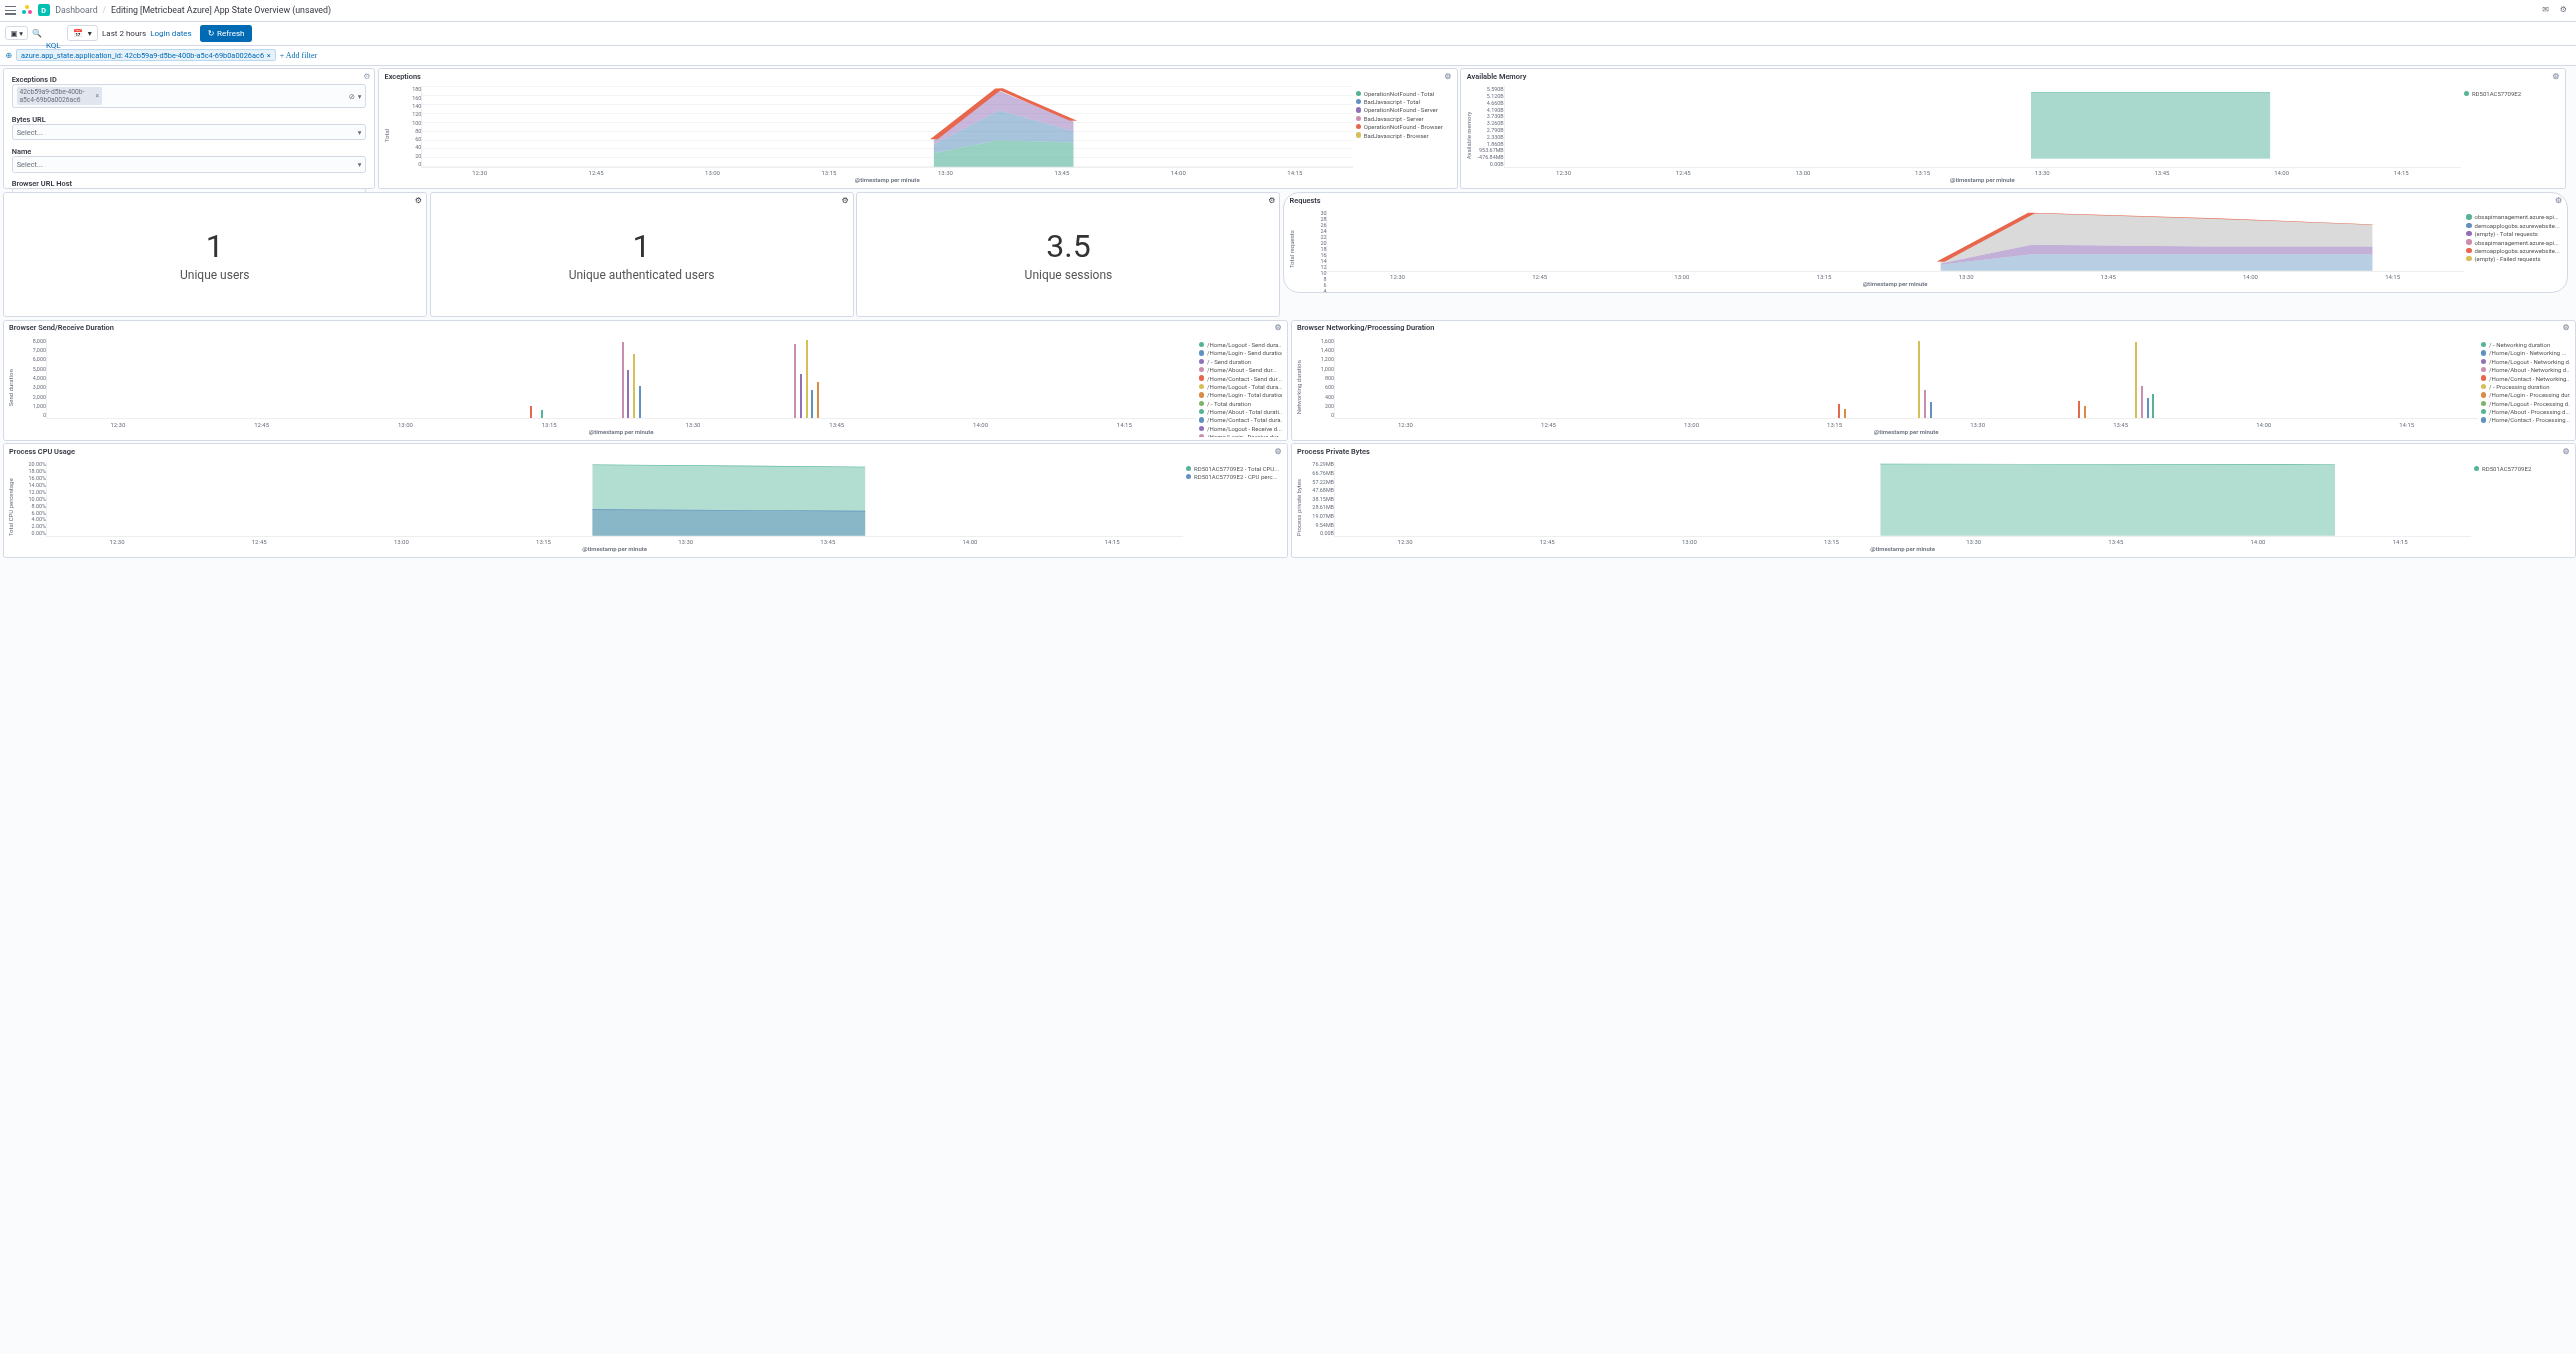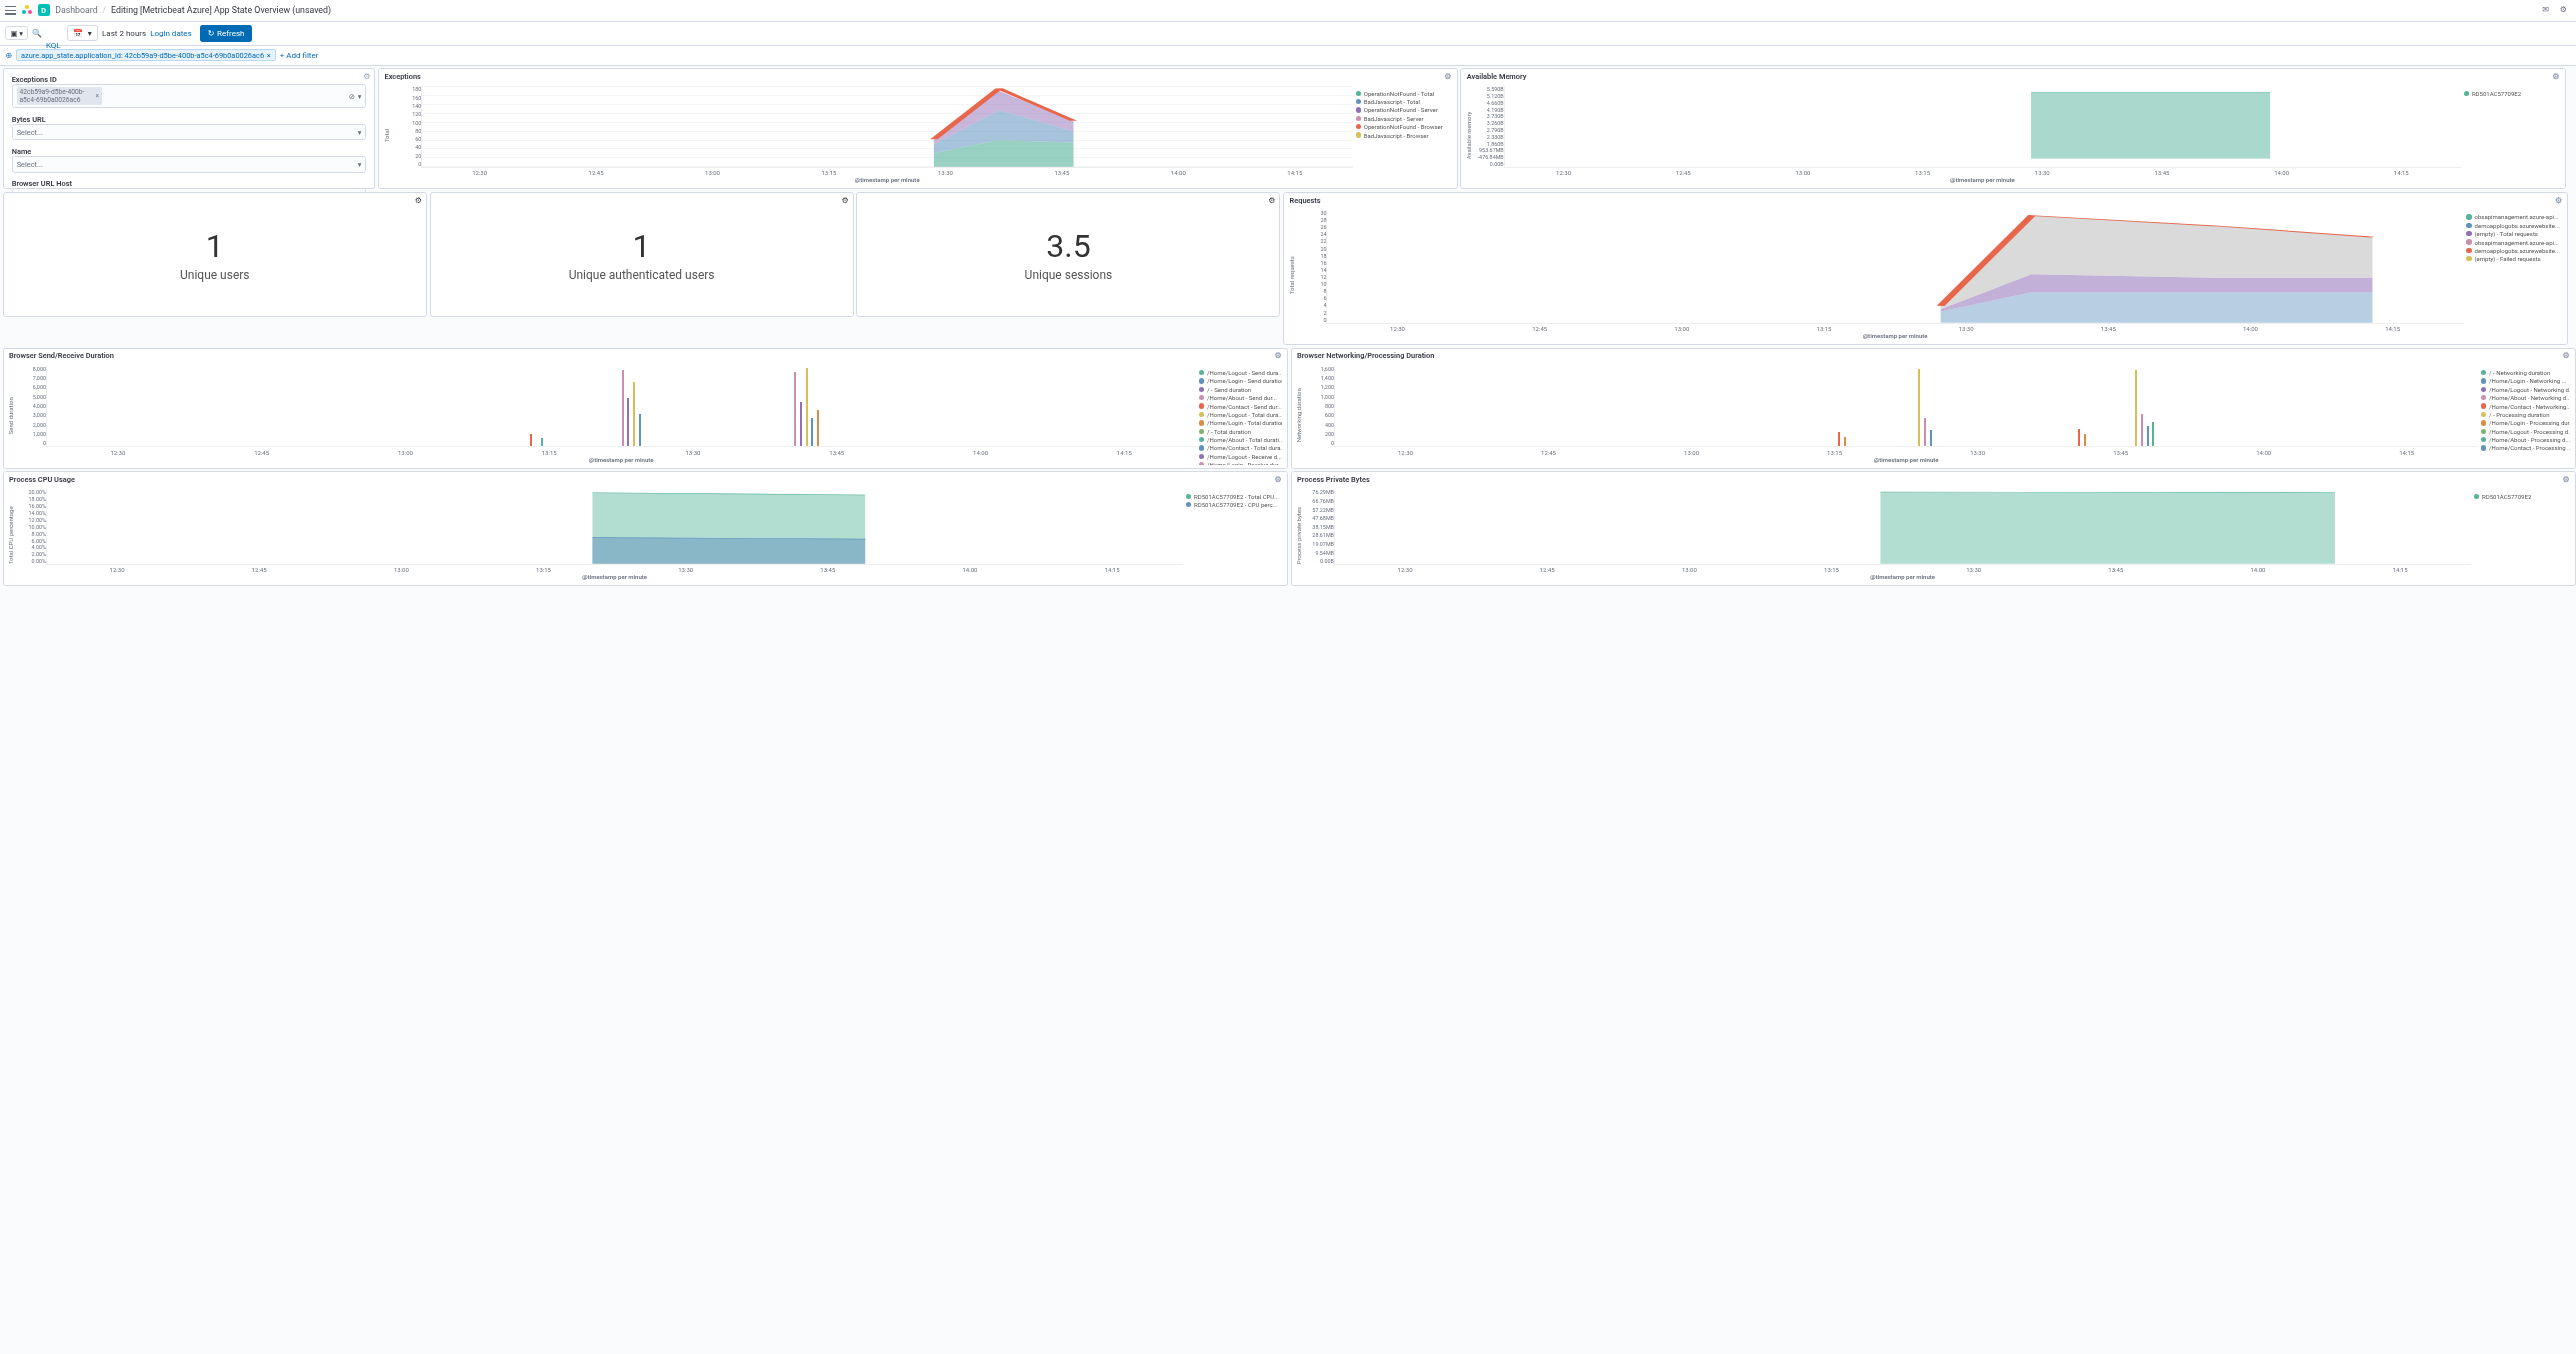--- a/index.html
+++ b/index.html
@@ -20,21 +20,21 @@
 .icon-btn{width:10.8px;height:10.8px;cursor:pointer;}
 .searchbar{height:24px;background:#fff;border-bottom:0.7px solid #d3dae6;display:flex;align-items:center;padding:0 5.4px;gap:4px;}
 .pill{border:0.7px solid #d3dae6;border-radius:2.7px;padding:1.3px 4px;display:flex;align-items:center;gap:2.7px;font-size:7.4px;background:#fff;cursor:pointer;}
 .search-input{flex:1;border:none;outline:none;font-size:8.8px;color:#69707d;padding:2.7px;}
 .kql{color:#006bb4;font-size:8px;margin-right:2.7px;cursor:pointer;margin-top:24px;}
 .datebtn{border:0.7px solid #d3dae6;border-radius:2.7px;padding:2.7px 5.4px;display:flex;align-items:center;gap:4px;font-size:8px;background:#fff;cursor:pointer;}
 .refresh{background:#006bb4;color:#fff;border:none;border-radius:2.7px;padding:4px 8px;font-size:8px;cursor:pointer;display:flex;align-items:center;gap:2.7px;}
 .showdates{color:#006bb4;font-size:8px;cursor:pointer;margin-right:4px;}
 .filterbar{height:20px;background:#fff;border-bottom:0.7px solid #d3dae6;display:flex;align-items:center;padding:0 5.4px;gap:4px;}
 .filter-tag{background:#e6f1fa;border:0.7px solid #b8d8f0;border-radius:2px;padding:0.7px 4px;font-size:7.4px;display:flex;align-items:center;gap:2.7px;color:#006bb4;}
-.addfilter{color:#006bb4;font-size:8px;cursor:pointer;}
+.addfilter{color:#006bb4;font-size:8px;cursor:pointer;font-family:Liberation Serif, serif;}
 .grid{padding:2.7px;display:grid;gap:2.7px;}
 .row{display:grid;gap:2.7px;}
 .panel{background:#fff;border:0.7px solid #d3dae6;border-radius:2.7px;position:relative;display:flex;flex-direction:column;}
 .panel-head{padding:2.7px 5.4px;font-size:7.4px;font-weight:600;color:#343741;display:flex;align-items:center;}
 .panel-head .gear{margin-left:auto;color:#98a2b3;cursor:pointer;font-size:8px;}
 .panel-body{flex:1;display:flex;padding:2.7px;overflow:hidden;}
 .controls{padding:5.4px 8px;display:flex;flex-direction:column;gap:6.7px;}
 .ctl-label{font-size:7.4px;font-weight:600;}
 .ctl-select{border:0.7px solid #d3dae6;border-radius:2.7px;padding:2.7px 4px;font-size:7.4px;color:#69707d;display:flex;align-items:center;justify-content:space-between;cursor:pointer;background:#fbfcfd;}
 .ctl-tag{background:#e0e5ee;border-radius:2px;padding:0.7px 2.7px;font-size:6.7px;display:inline-flex;align-items:center;gap:2px;}
@@ -310,21 +310,21 @@
       </div>
     </div>
     <div class="panel" style="height:125px;">
       <div style="position:absolute;top:2.7px;right:4px;" class="gear">⚙</div>
       <div class="metric-big">
         <div class="metric-val">3.5</div>
         <div class="metric-lbl">Unique sessions</div>
       </div>
     </div>
 
-    <div class="panel" style="height:153px;">
+    <div class="panel" style="height:101px;border-radius:16px;">
       <div class="panel-head">
           <span>Requests</span>
           <span class="gear">⚙</span>
         </div>
       <div class="panel-body">
         <div class="chart-wrap">
           <div class="yaxis-label">Total requests</div>
           <div class="plot-pad">
             <div class="plot-area">
               <div class="yticks">

